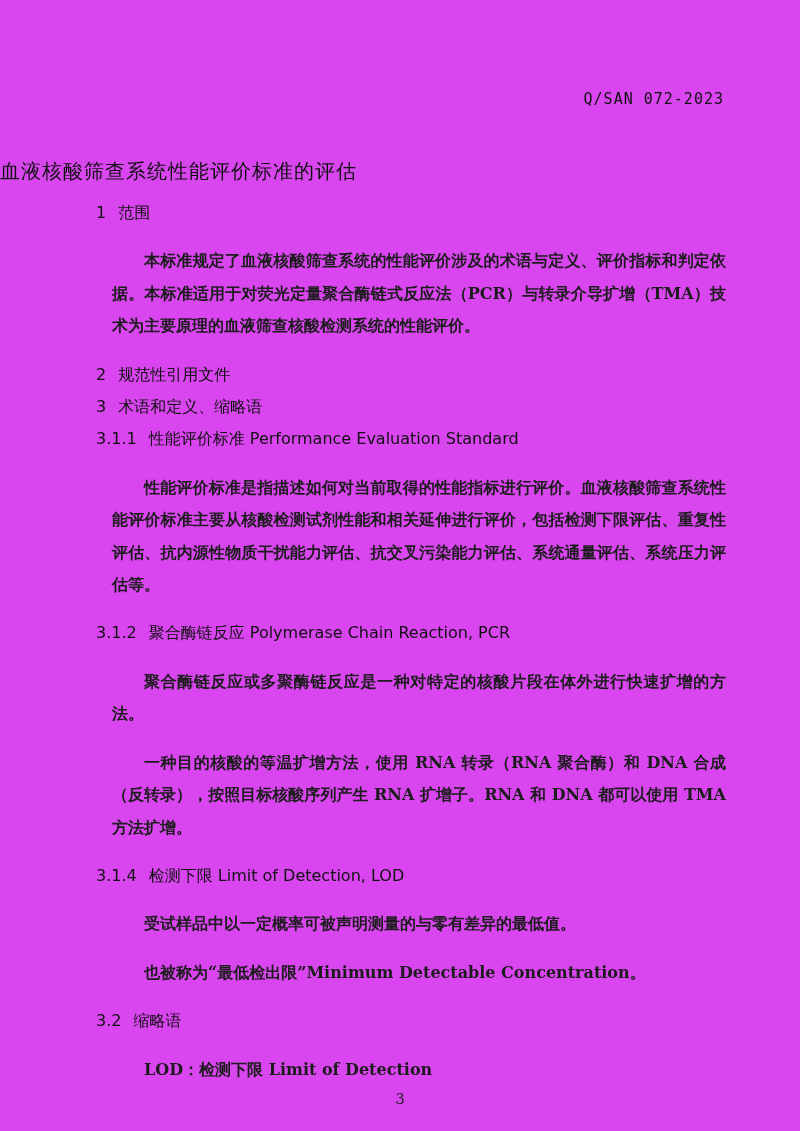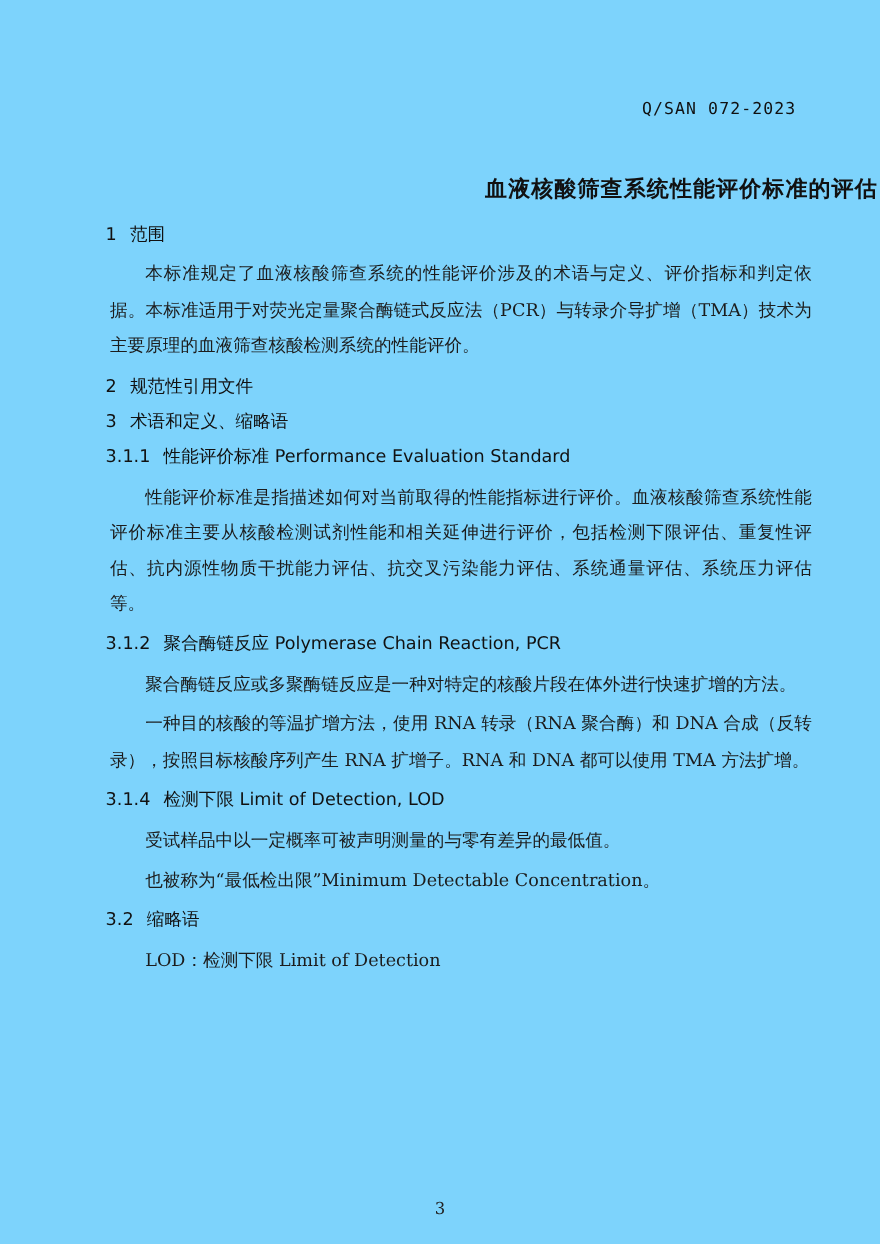--- a/index.html
+++ b/index.html
@@ -4,58 +4,59 @@
 <style>
   html, body {
     margin: 0;
     padding: 0;
     background: #ffffff;
   }
   .page {
     position: relative;
     width: 800px;
     height: 1131px;
-    background: #7dd3fc;
+    background: #d946ef;
     color: #1c1c1c;
     font-family: "DejaVu Serif", "Liberation Serif", serif;
     overflow: hidden;
   }
   .doc-code {
     position: absolute;
     top: 90px;
     right: 76px;
     font-family: "DejaVu Sans Mono", "Liberation Mono", monospace;
     font-size: 15px;
     letter-spacing: 1px;
     color: #111;
   }
   .doc-title {
     position: absolute;
     top: 158px;
     left: 0;
     width: 798px;
-    text-align: right;
+    text-align: left;
     font-size: 20px;
-    font-weight: bold;
+    font-weight: normal;
     letter-spacing: 1px;
     color: #111;
   }
   .doc-body {
     position: absolute;
     top: 197px;
     left: 96px;
     width: 646px;
     font-size: 16px;
     line-height: 32.4px;
     text-align: justify;
     overflow-wrap: break-word;
   }
   .doc-body p.para {
-    margin: 4px;
+    margin: 16px;
     text-indent: 2em;
+    font-weight: bold;
   }
   .doc-body .heading {
     margin: 0;
     text-indent: 0;
     font-family: "DejaVu Sans", "Liberation Sans", sans-serif;
     font-size: 16px;
     color: #111;
   }
   .doc-body .heading .hnum {
     margin-right: 0.75em;

